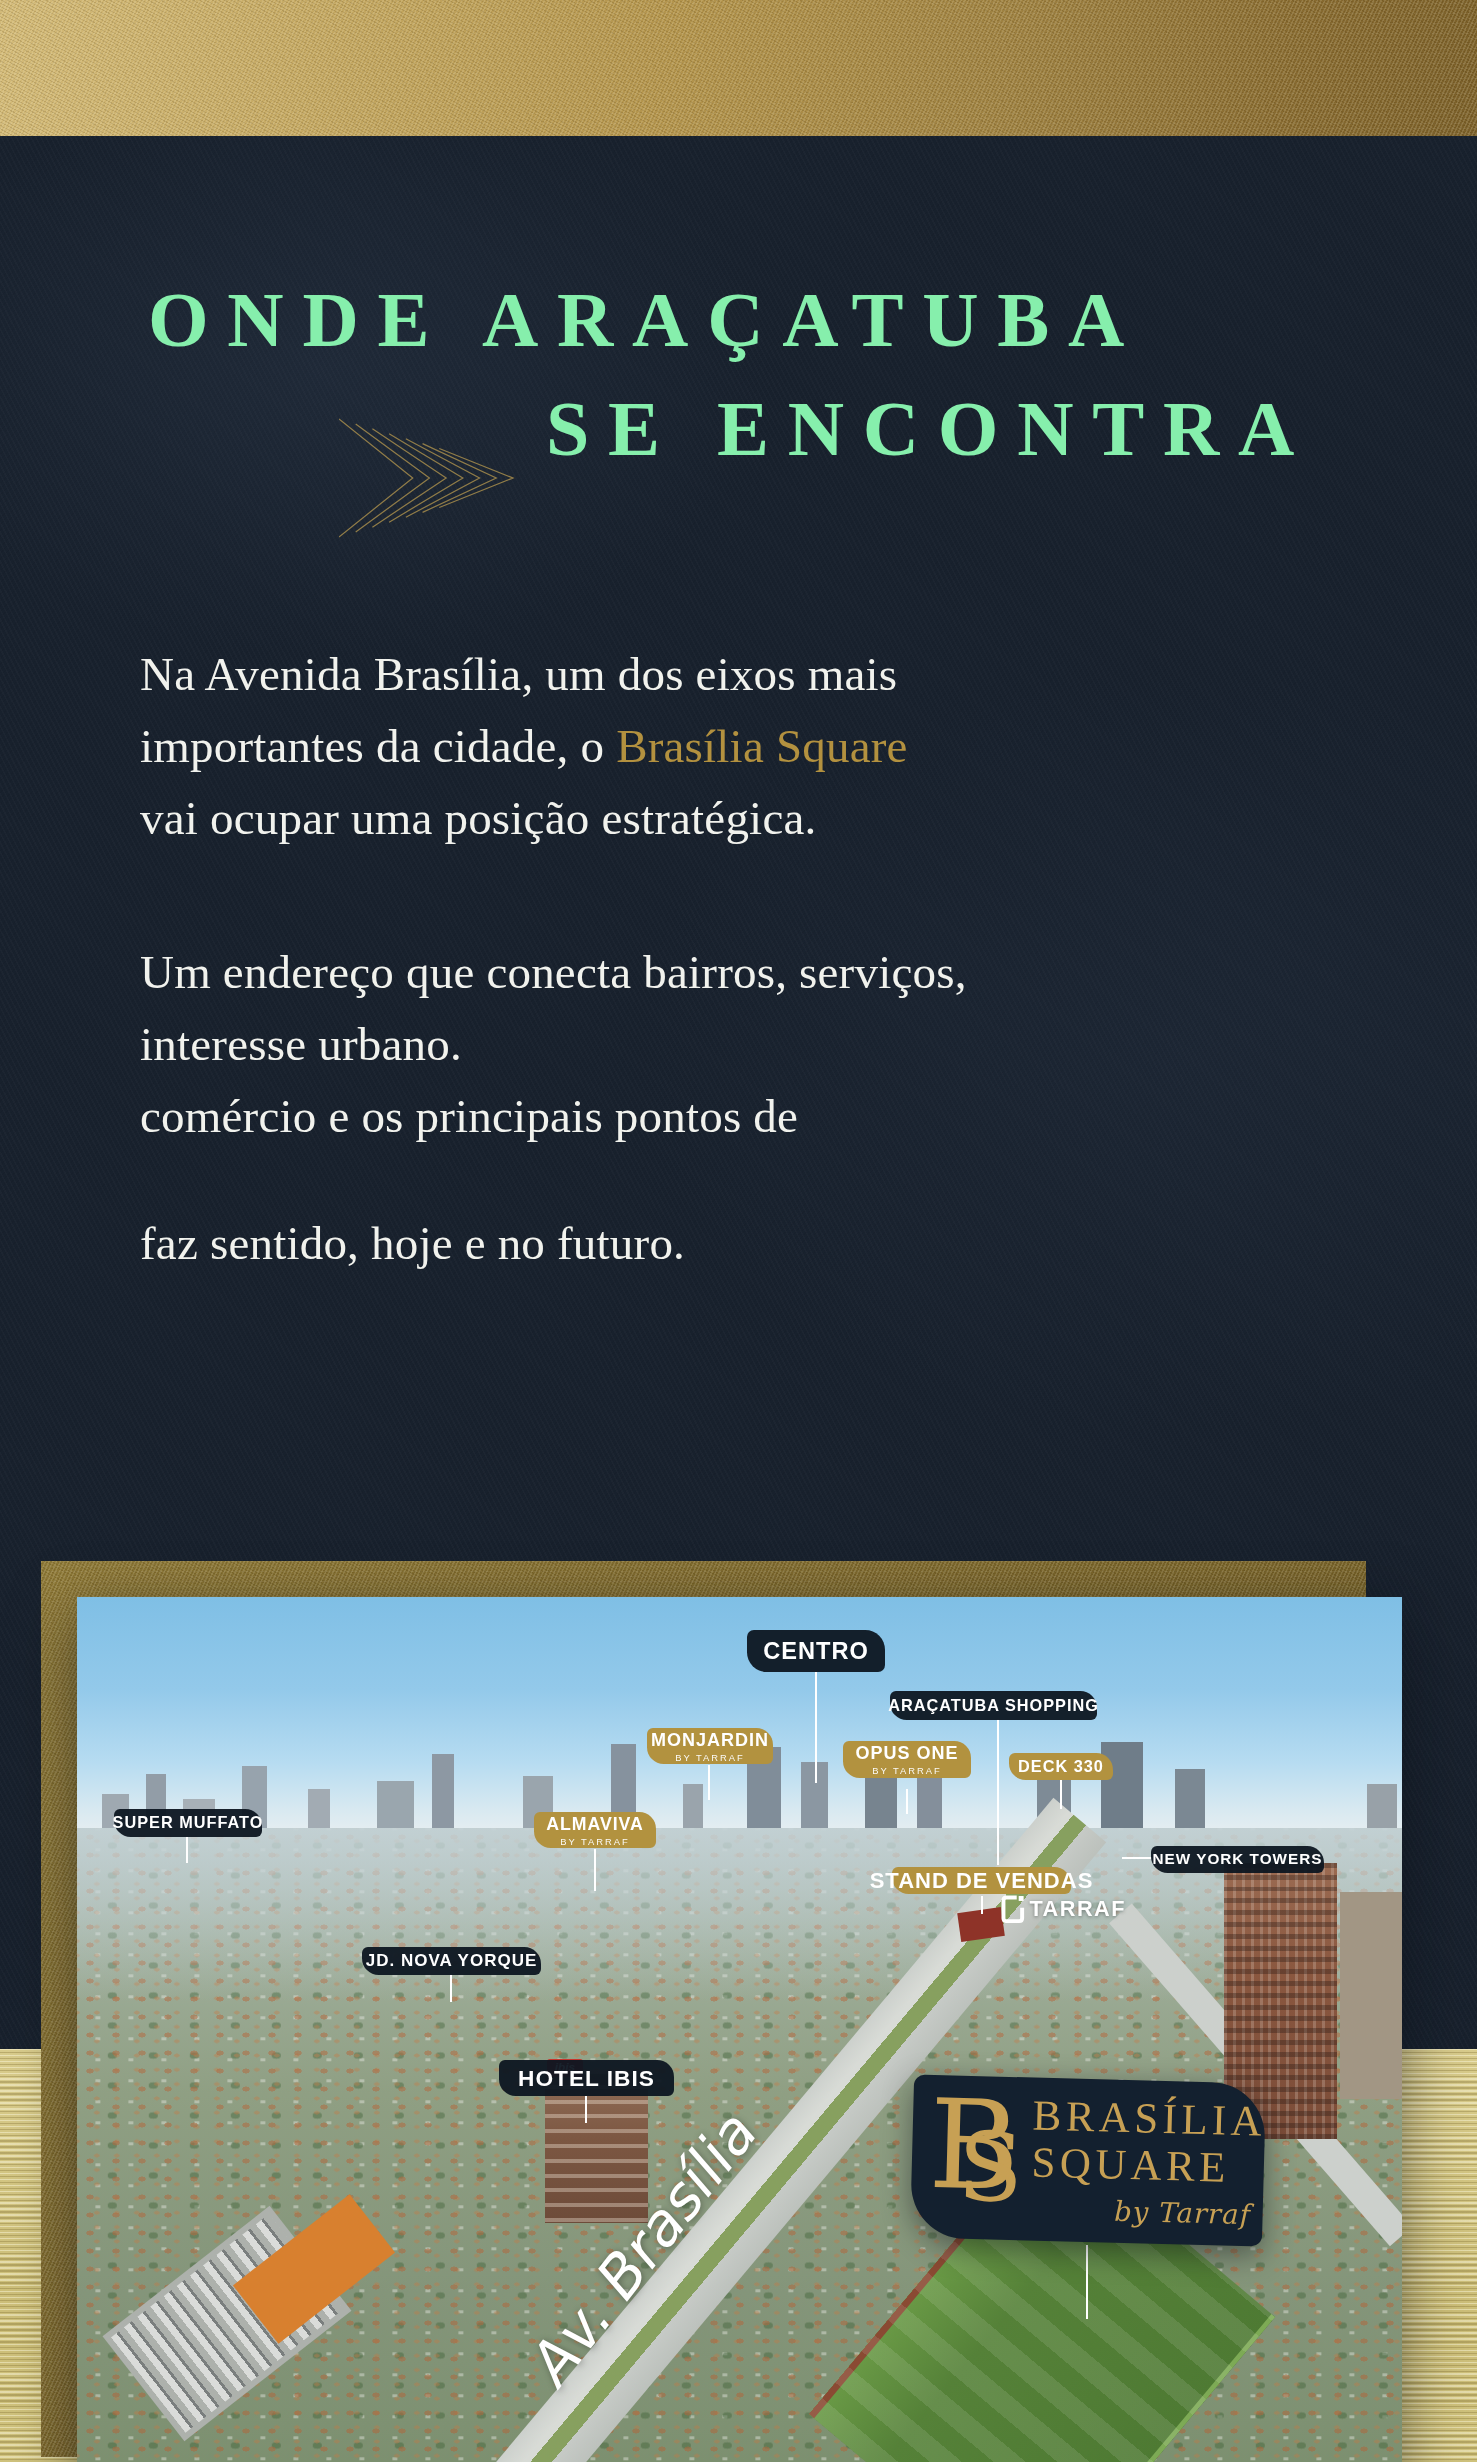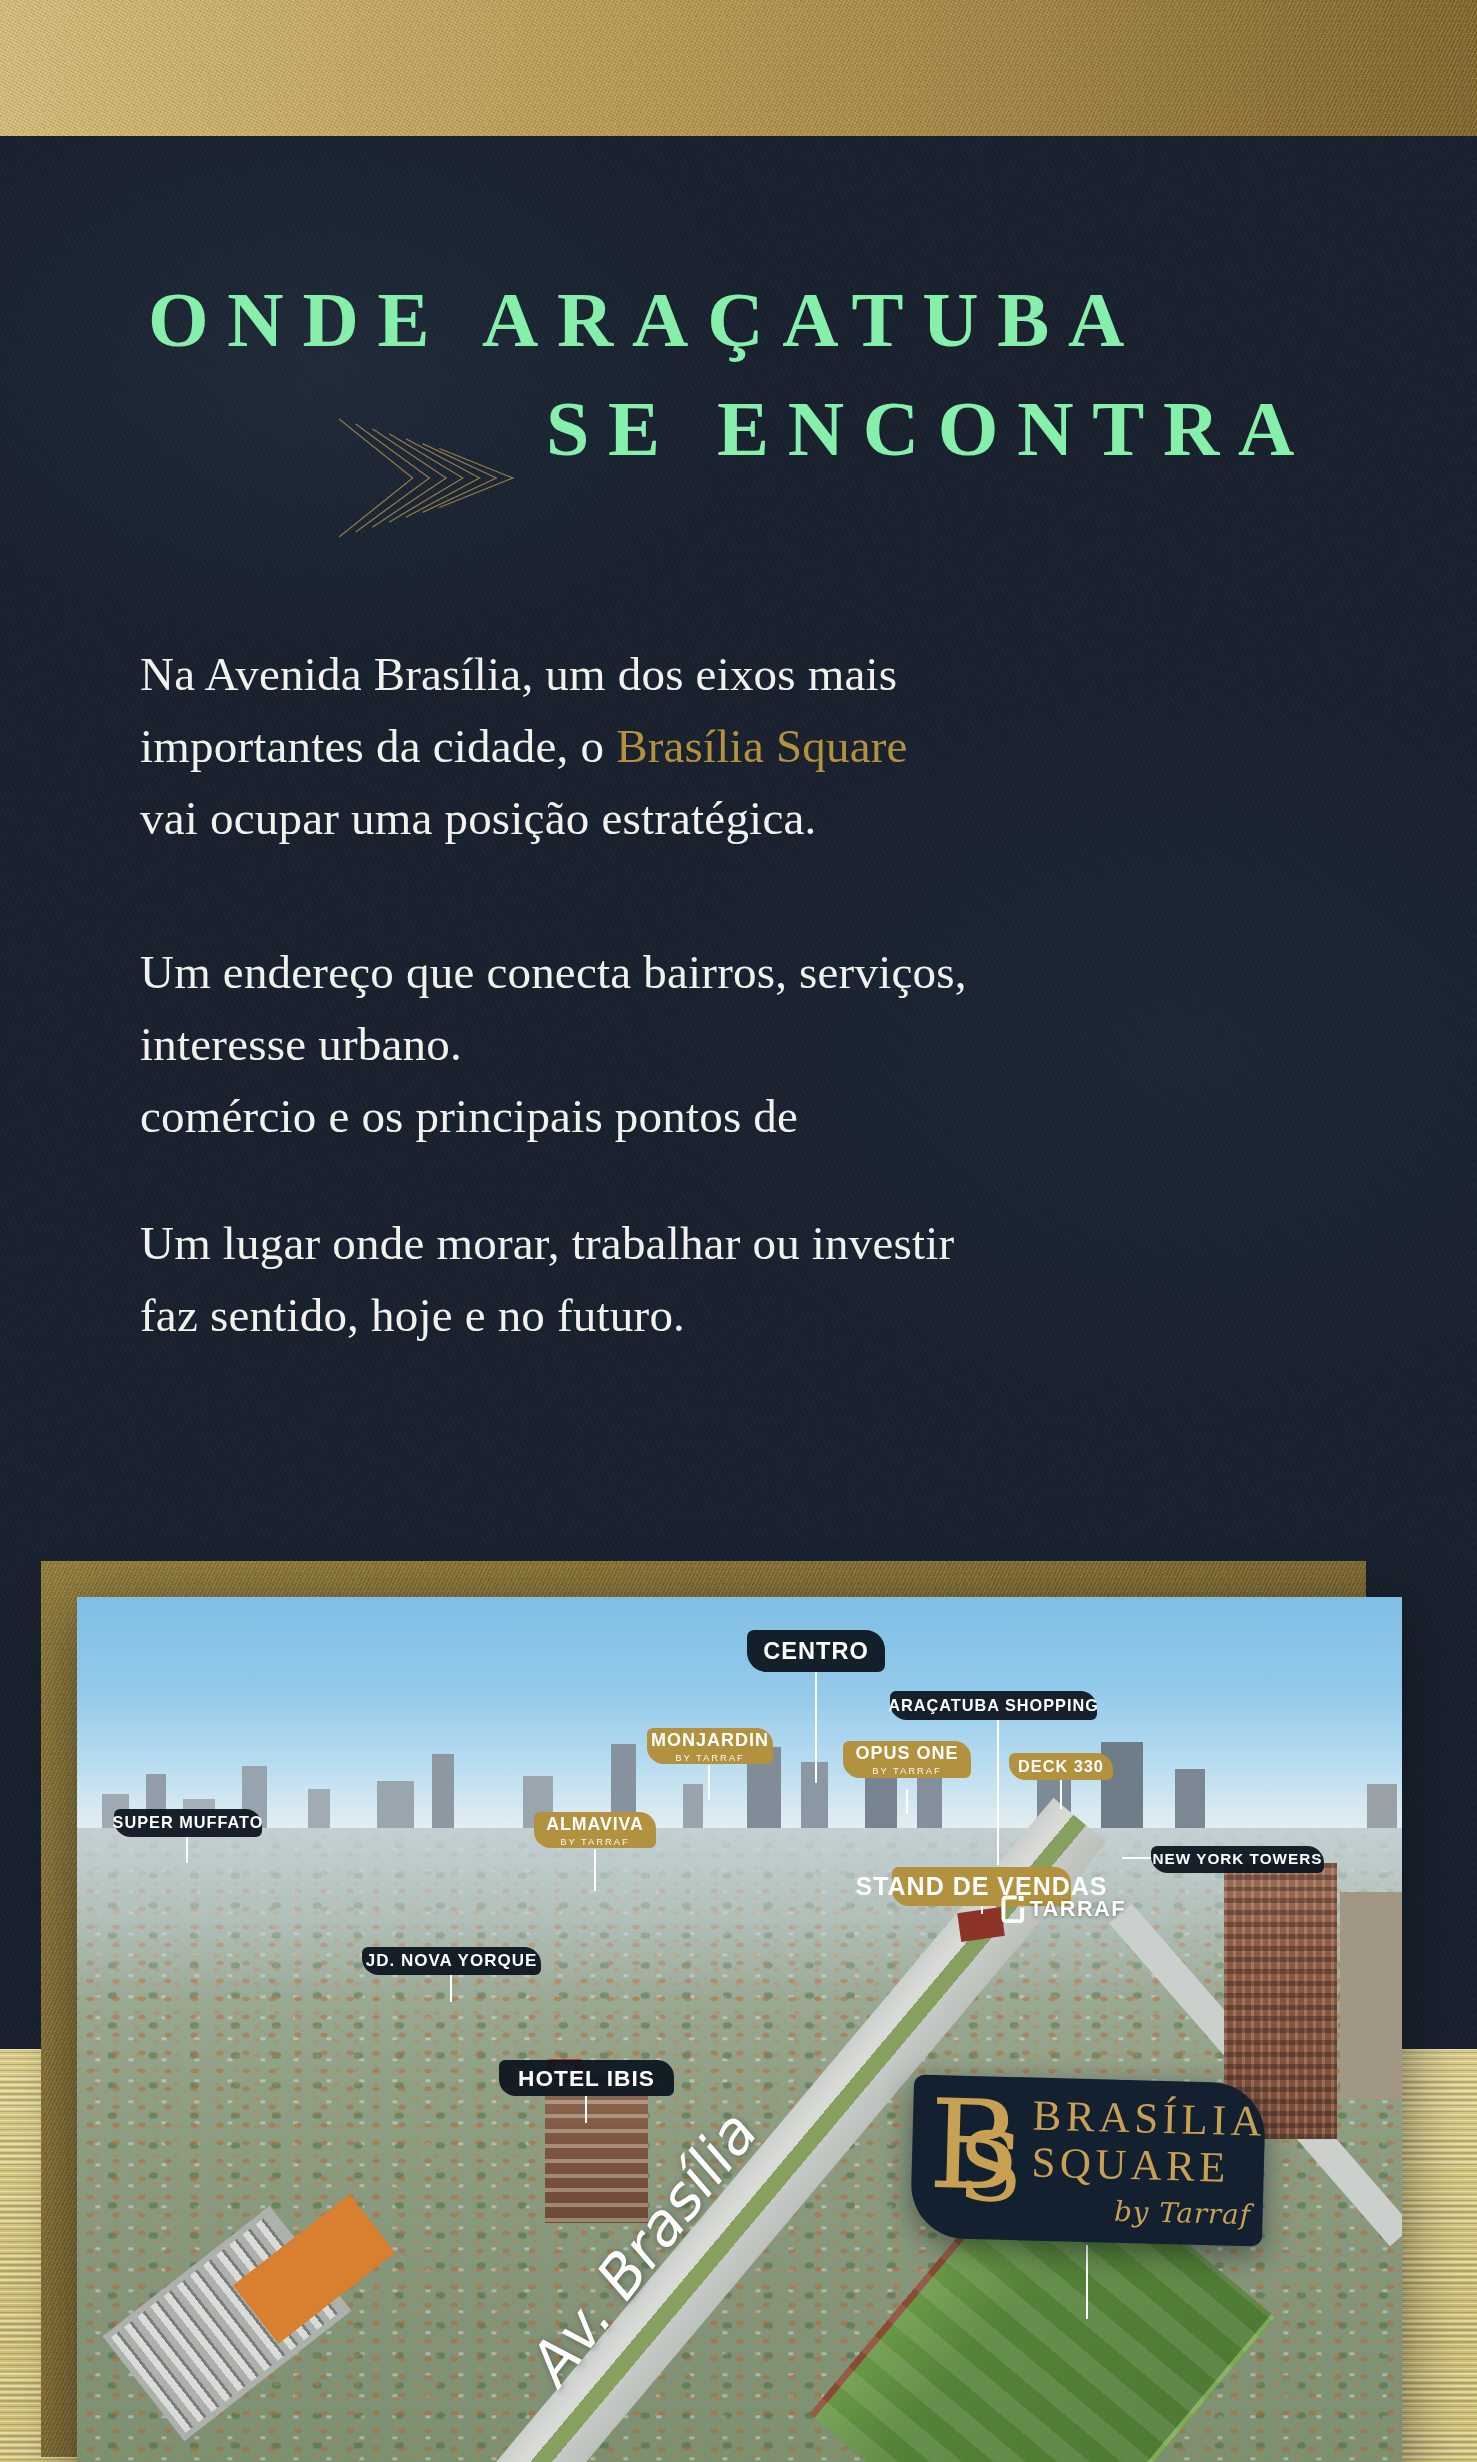--- a/index.html
+++ b/index.html
@@ -134,21 +134,21 @@
   .badge.dark{background:rgba(13,22,33,.95);}
   .badge.gold{background:#b2923f;}
   .b-centro{left:670px;top:33px;width:138px;height:42px;font-size:23.6px;border-radius:6.9px 19.7px 6.9px 19.7px;}
   .b-shopping{left:813px;top:94px;width:207px;height:28.6px;font-size:16.3px;}
   .b-monjardin{left:570px;top:131px;width:126px;height:36px;font-size:18px;}
   .b-opus{left:766px;top:144px;width:128px;height:37px;font-size:18px;}
   .b-deck{left:932px;top:156px;width:104px;height:26.6px;font-size:16.3px;}
   .b-muffato{left:37px;top:212px;width:148px;height:27.6px;font-size:16.3px;}
   .b-almaviva{left:457px;top:215px;width:122px;height:36px;font-size:17.7px;}
   .b-nyt{left:1074px;top:249px;width:173px;height:26.6px;font-size:15.3px;}
-  .b-stand{left:815px;top:270px;width:179px;height:39px;font-size:25px;}
+  .b-stand{left:815px;top:270px;width:179px;height:27px;font-size:22px;}
   .b-jd{left:285px;top:350px;width:179px;height:27.6px;font-size:17px;}
   .b-ibis{left:422px;top:463px;width:175px;height:36px;font-size:22.7px;}
 
   
   .tarraf{position:absolute;left:924px;top:298px;display:flex;align-items:center;gap:4.9px;z-index:5;
         color:#fff;font-family:"Liberation Sans",sans-serif;font-weight:bold;font-size:21.7px;letter-spacing:1.5px;
         text-shadow:0 1px 3.9px rgba(0,0,0,.4);}
 
   
   .street{position:absolute;left:404px;top:616px;z-index:5;color:#fff;
@@ -197,21 +197,20 @@
     <span class="pl">vai ocupar uma posição estratégica.</span>
   </p>
 
   <p class="para p2">
     <span class="pl">Um endereço que conecta bairros, serviços,</span>
     <span class="pl">interesse urbano.</span>
     <span class="pl">comércio e os principais pontos de</span>
   </p>
 
   <p class="para p3">
-    <span class="pl">Um lugar onde morar, trabalhar ou investir</span>
     <span class="pl">faz sentido, hoje e no futuro.</span>
   </p>
 
   <div class="band-bottom"></div>
   <div class="backing"></div>
 
   <figure class="photo">
     <div class="sky"></div>
     <div class="skyline">
       <div class="bld"></div>

